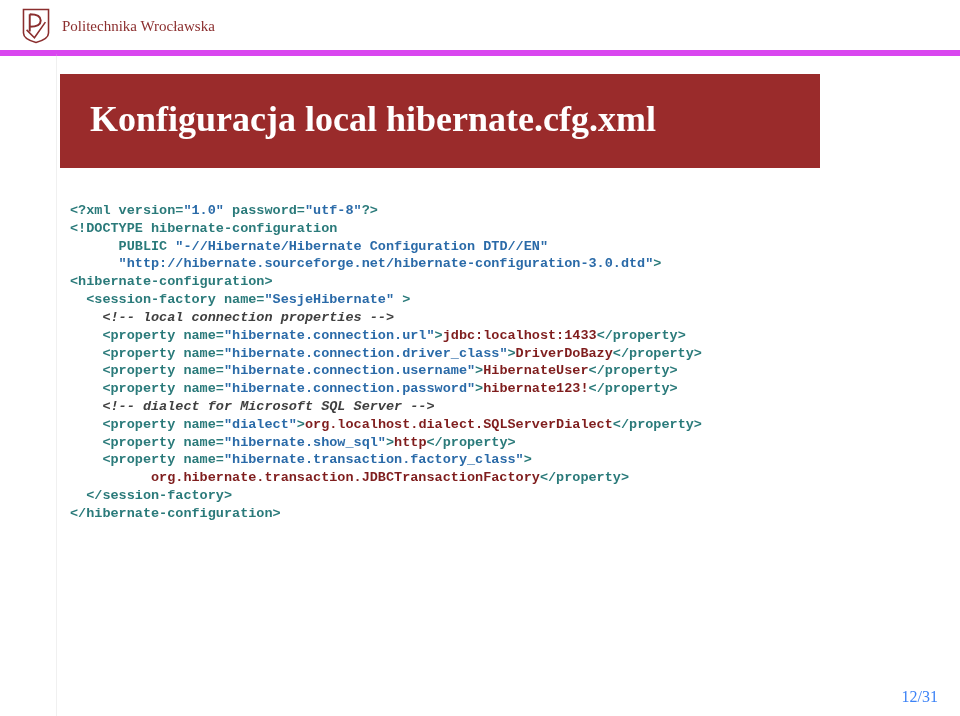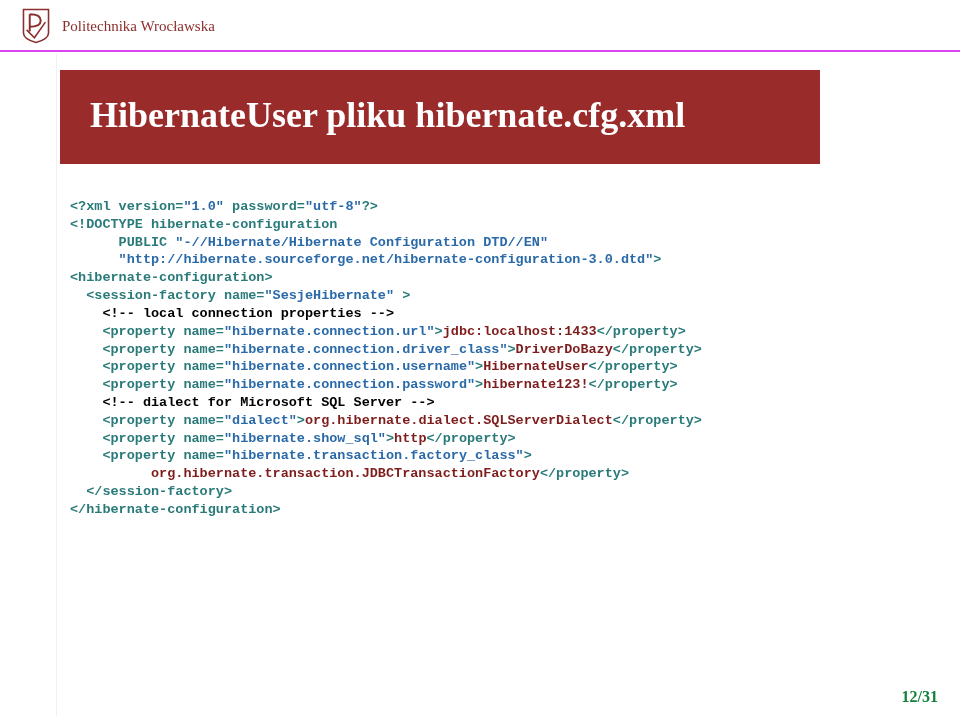--- a/index.html
+++ b/index.html
@@ -7,21 +7,21 @@
     width: 960px;
     height: 716px;
     background: #fff;
     font-family: Arial, sans-serif;
     position: relative;
   }
   .header-bar {
     display: flex;
     align-items: center;
     padding: 8px 20px 6px 20px;
-    border-bottom: 2px solid #d946ef;
+    border-bottom: 6px solid #d946ef;
   }
   .logo {
     width: 32px;
     height: 36px;
     margin-right: 10px;
   }
   .logo svg { width: 100%; height: 100%; }
   .uni-name {
     color: #8b2e2e;
     font-size: 15px;
@@ -41,29 +41,28 @@
     font-family: 'Courier New', monospace;
     font-size: 13.5px;
     line-height: 1.32;
     color: #2a7a7a;
     white-space: pre;
     margin: 34px 0 0 70px;
     font-weight: bold;
   }
   .code-block .str { color: #2a6aa8; }
   .code-block .txt { color: #7f1d1d; font-weight: bold; }
-  .code-block .grn { color: #000000; }
+  .code-block .grn { color: #404040; font-style: italic; }
   .page-num {
     position: absolute;
     right: 22px;
     bottom: 10px;
     font-size: 16px;
-    color: #15803d;
+    color: #3b82f6;
     font-family: Georgia, serif;
-    font-weight: bold;
   }
   .side-line {
     position: absolute;
     left: 56px;
     top: 54px;
     bottom: 0;
     width: 1px;
     background: #ccc;
     opacity: 0.3;
   }
@@ -77,34 +76,34 @@
   <div class="logo">
     <svg viewBox="0 0 40 46">
       <path d="M4 2 L36 2 L36 32 Q36 40 20 44 Q4 40 4 32 Z" fill="#fff" stroke="#8b2e2e" stroke-width="2"></path>
       <path d="M12 8 L12 30 M12 8 Q26 8 26 16 Q26 24 12 24" fill="none" stroke="#8b2e2e" stroke-width="2.5"></path>
       <path d="M8 28 L18 38 L32 18" fill="none" stroke="#8b2e2e" stroke-width="2"></path>
     </svg>
   </div>
   <div class="uni-name">Politechnika Wrocławska</div>
 </div>
 
-<div class="title-block">HibernateUser pliku hibernate.cfg.xml</div>
+<div class="title-block">Konfiguracja local hibernate.cfg.xml</div>
 
 <div class="code-block"><span><span>&lt;?xml version=</span><span class="str">"1.0"</span><span> password=</span><span class="str">"utf-8"</span><span>?&gt;</span></span>
 <span>&lt;!DOCTYPE hibernate-configuration</span>
 <span><span>      PUBLIC </span><span class="str">"-//Hibernate/Hibernate Configuration DTD//EN"</span></span>
 <span><span class="str">      "http://hibernate.sourceforge.net/hibernate-configuration-3.0.dtd"</span><span>&gt;</span></span>
 <span>&lt;hibernate-configuration&gt;</span>
 <span><span>  &lt;session-factory name=</span><span class="str">"SesjeHibernate"</span><span> &gt;</span></span>
 <span class="grn">    &lt;!-- local connection properties --&gt;</span>
 <span><span>    &lt;property name=</span><span class="str">"hibernate.connection.url"</span><span>&gt;</span><span class="txt">jdbc:localhost:1433</span><span>&lt;/property&gt;</span></span>
 <span><span>    &lt;property name=</span><span class="str">"hibernate.connection.driver_class"</span><span>&gt;</span><span class="txt">DriverDoBazy</span><span>&lt;/property&gt;</span></span>
 <span><span>    &lt;property name=</span><span class="str">"hibernate.connection.username"</span><span>&gt;</span><span class="txt">HibernateUser</span><span>&lt;/property&gt;</span></span>
 <span><span>    &lt;property name=</span><span class="str">"hibernate.connection.password"</span><span>&gt;</span><span class="txt">hibernate123!</span><span>&lt;/property&gt;</span></span>
 <span class="grn">    &lt;!-- dialect for Microsoft SQL Server --&gt;</span>
-<span><span>    &lt;property name=</span><span class="str">"dialect"</span><span>&gt;</span><span class="txt">org.hibernate.dialect.SQLServerDialect</span><span>&lt;/property&gt;</span></span>
+<span><span>    &lt;property name=</span><span class="str">"dialect"</span><span>&gt;</span><span class="txt">org.localhost.dialect.SQLServerDialect</span><span>&lt;/property&gt;</span></span>
 <span><span>    &lt;property name=</span><span class="str">"hibernate.show_sql"</span><span>&gt;</span><span class="txt">http</span><span>&lt;/property&gt;</span></span>
 <span><span>    &lt;property name=</span><span class="str">"hibernate.transaction.factory_class"</span><span>&gt;</span></span>
 <span><span class="txt">          org.hibernate.transaction.JDBCTransactionFactory</span><span>&lt;/property&gt;</span></span>
 <span>  &lt;/session-factory&gt;</span>
 <span>&lt;/hibernate-configuration&gt;</span></div>
 
 <div class="page-num">12/31</div>
 
 </body></html>

